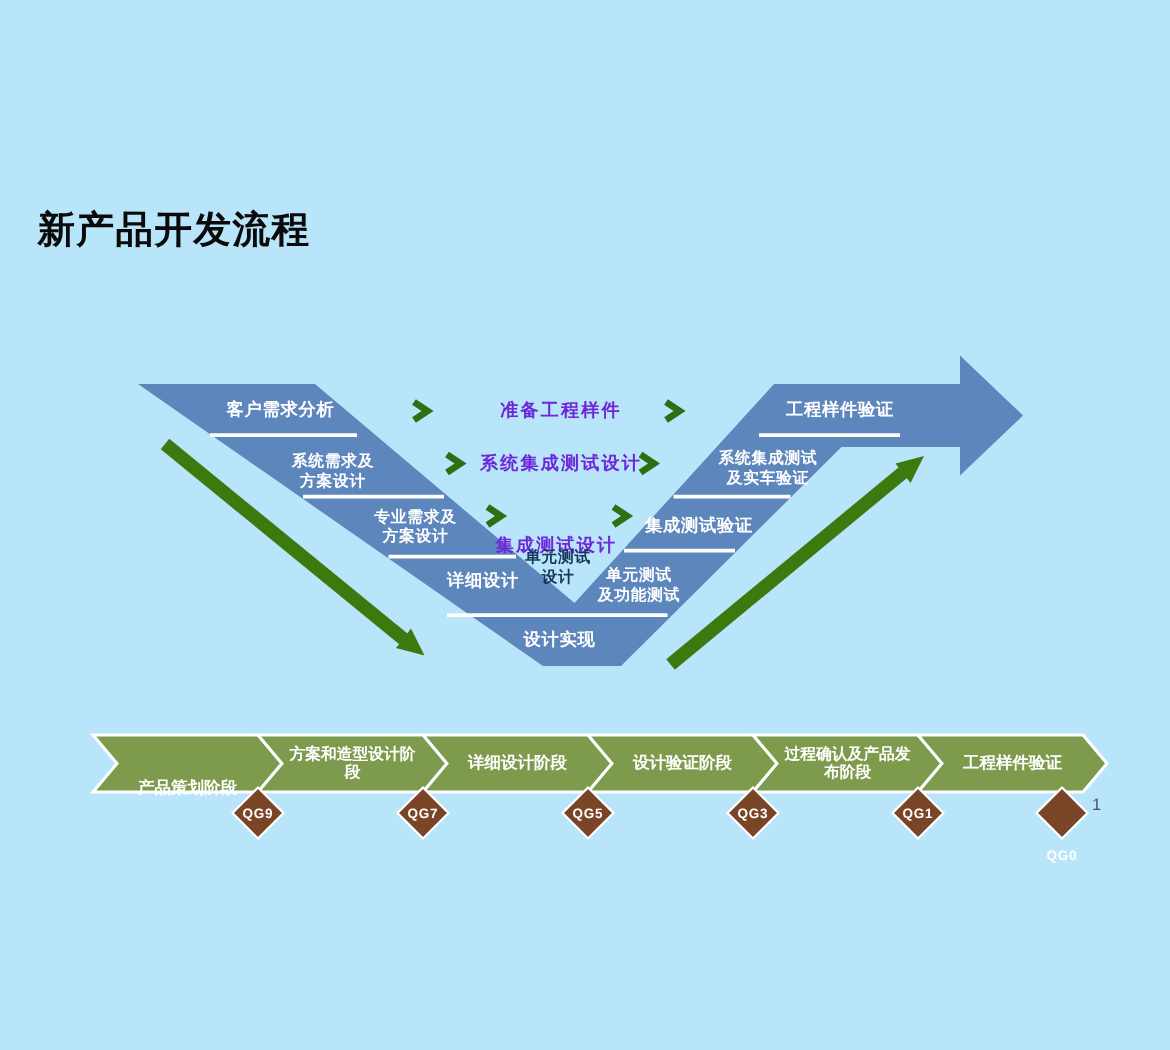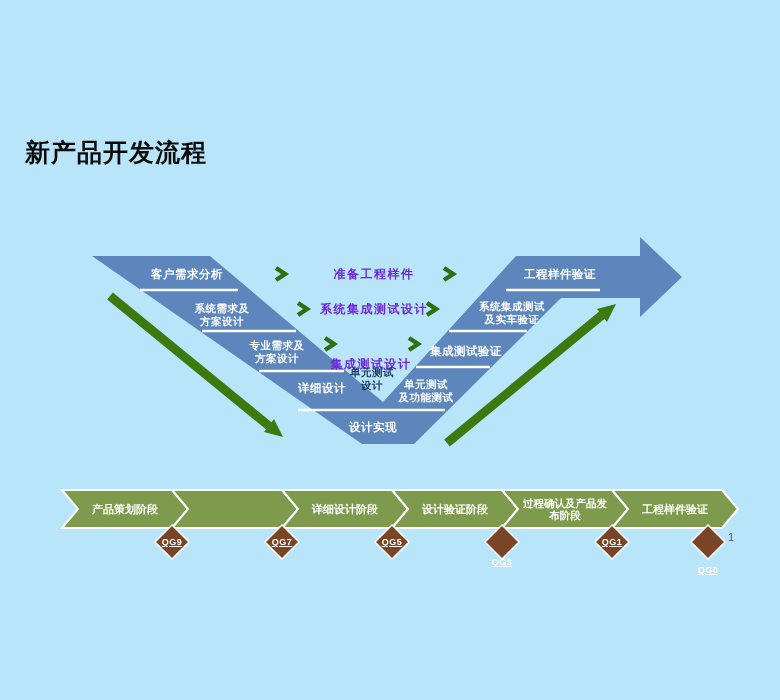--- a/index.html
+++ b/index.html
@@ -28,21 +28,21 @@
   .s10{font-size:10.5px;}
   .faded{color:#6d28d9;font-size:12px;letter-spacing:1.5px;}
   .navy{color:#17365d;}
   .tl-lbl{
     position:absolute;transform:translate(-50%,-50%);
     color:#fff;font-weight:bold;font-size:11px;text-align:center;line-height:1.15;
   }
   .w94{width:94px;font-size:10.5px;}
   .gate-lbl{
     position:absolute;transform:translate(-50%,-50%);
-    color:#fff;font-weight:bold;font-size:9px;letter-spacing:0.5px;text-decoration:underline;
+    color:#fff;font-weight:bold;font-size:9px;letter-spacing:0.5px;
   }
   .page-num{
     position:absolute;left:731px;top:537px;transform:translate(-50%,-50%);
     font-size:11px;color:#4a5560;
   }
 </style>
 </head>
 <body>
 
 <div class="stage">
@@ -115,28 +115,29 @@
   <div class="lbl s10 navy" style="left:372px;top:379px;">单元测试
 设计</div>
 
   <div class="lbl s11" style="left:560px;top:274px;">工程样件验证</div>
   <div class="lbl s10" style="left:512px;top:313px;">系统集成测试
 及实车验证</div>
   <div class="lbl s11" style="left:466px;top:351px;">集成测试验证</div>
   <div class="lbl s10" style="left:426px;top:391px;">单元测试
 及功能测试</div>
 
-  <div class="tl-lbl" style="left:125px;top:509px;">产品策划阶段</div>
+  <div class="tl-lbl" style="left:125px;top:526px;">产品策划阶段</div>
+  <div class="tl-lbl w94" style="left:235px;top:509px;">方案和造型设计阶段</div>
   <div class="tl-lbl" style="left:345px;top:509px;">详细设计阶段</div>
   <div class="tl-lbl" style="left:455px;top:509px;">设计验证阶段</div>
   <div class="tl-lbl w94" style="left:565px;top:509px;">过程确认及产品发布阶段</div>
   <div class="tl-lbl" style="left:675px;top:509px;">工程样件验证</div>
 
   <div class="gate-lbl" style="left:172px;top:542px;">QG9</div>
   <div class="gate-lbl" style="left:282px;top:542px;">QG7</div>
   <div class="gate-lbl" style="left:392px;top:542px;">QG5</div>
-  <div class="gate-lbl" style="left:502px;top:542px;margin-top:20px;">QG3</div>
+  <div class="gate-lbl" style="left:502px;top:542px;">QG3</div>
   <div class="gate-lbl" style="left:612px;top:542px;">QG1</div>
   <div class="gate-lbl" style="left:708px;top:542px;margin-top:28px;">QG0</div>
 
   <div class="page-num">1</div>
 
 </div>
 
 </body></html>

